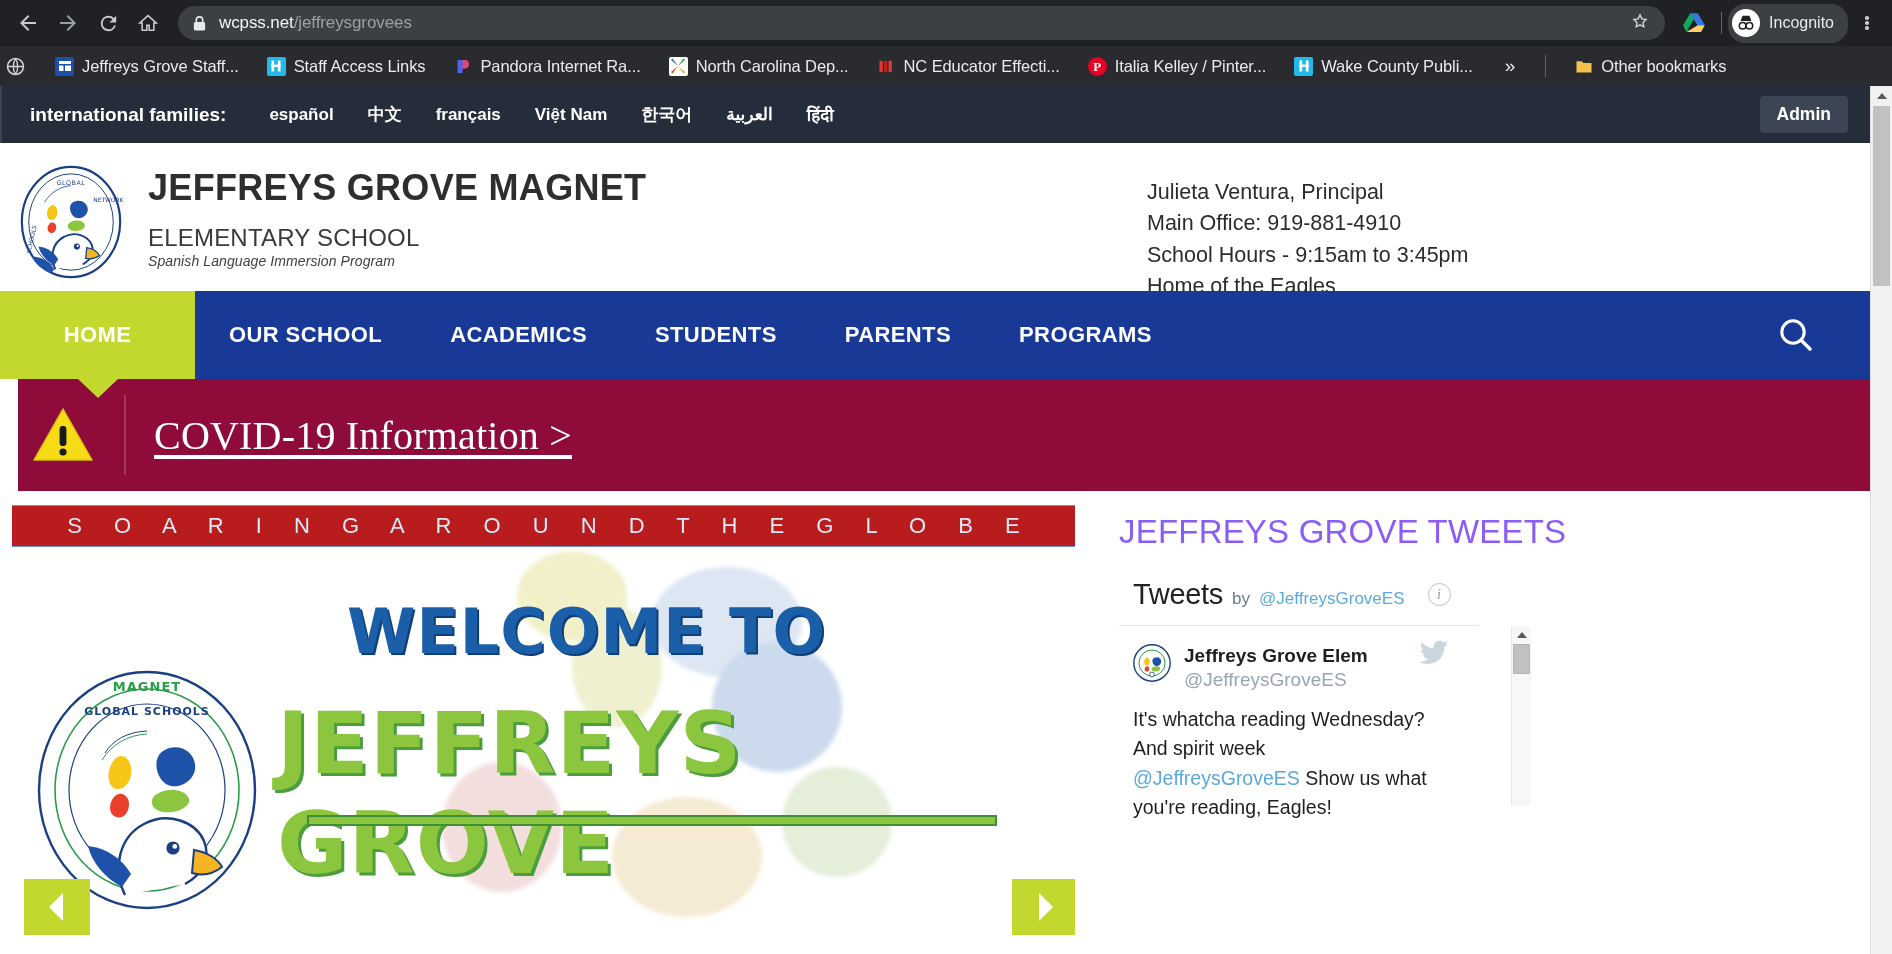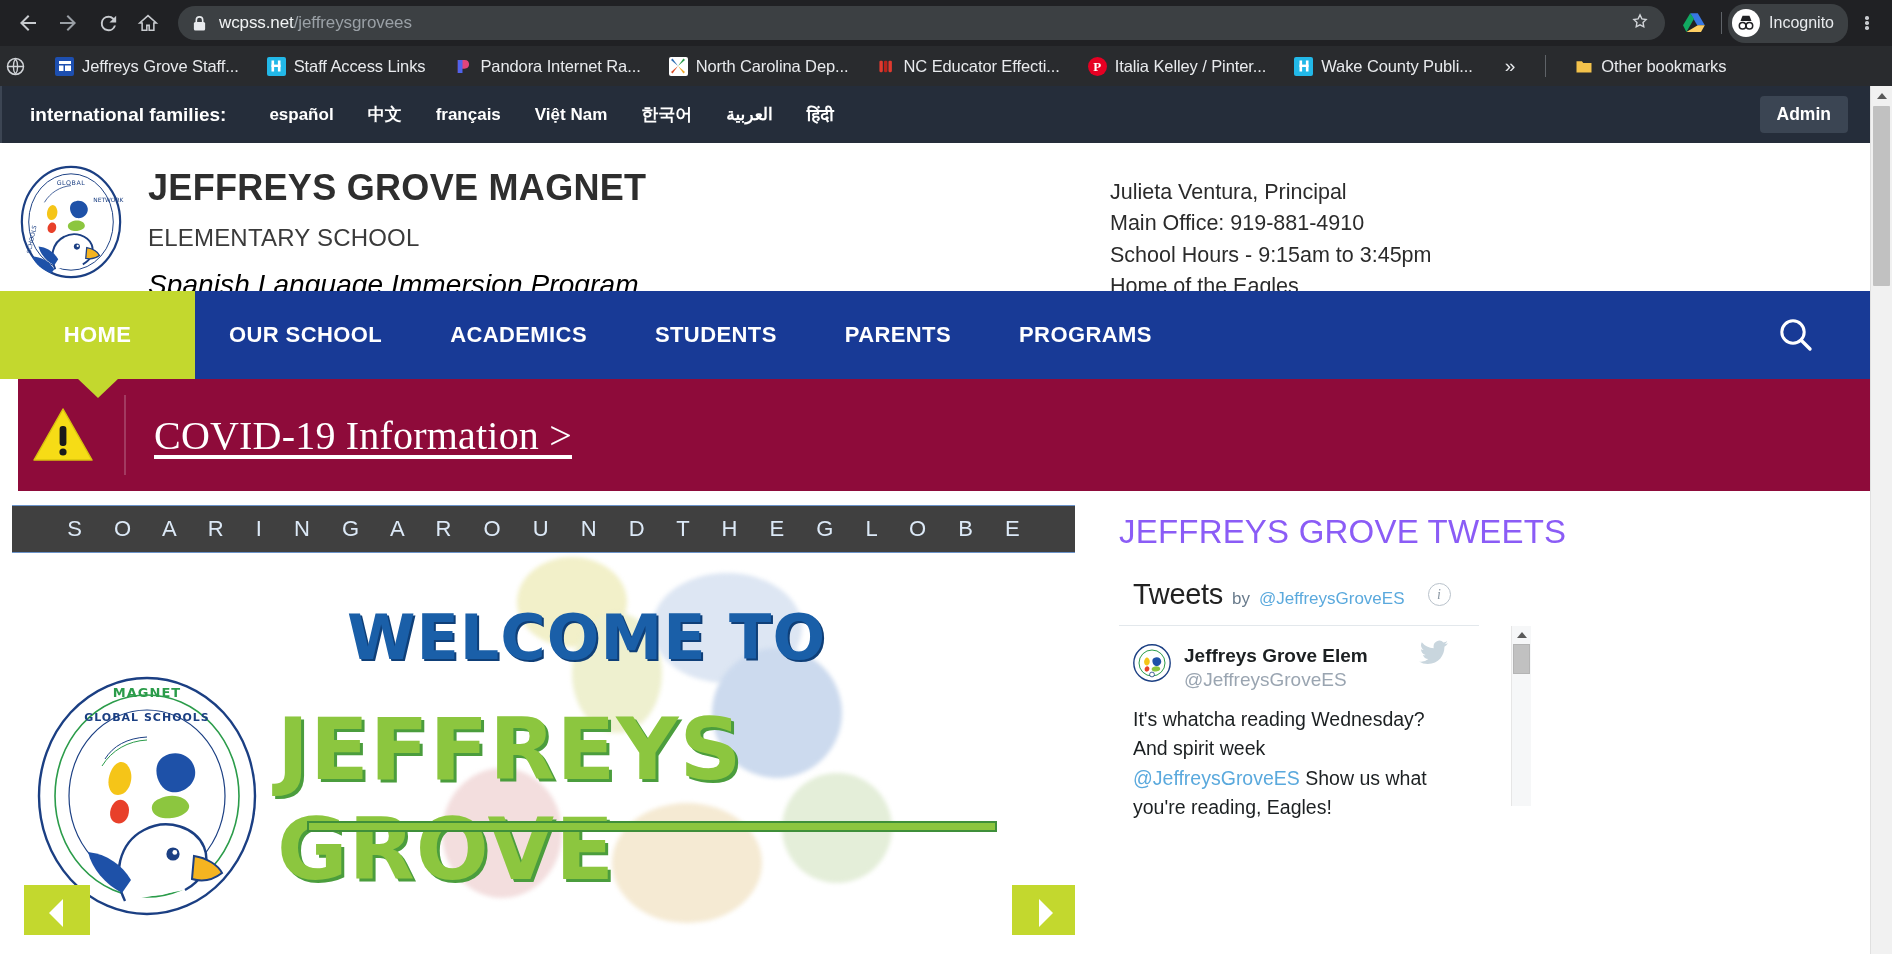--- a/index.html
+++ b/index.html
@@ -127,28 +127,28 @@
   #school-titles { margin-left:16px; padding-top:8px; }
   #school-name {
     font-size:36px; font-weight:bold; color:#2e2e2e; letter-spacing:0.3px;
     line-height:1.04; white-space:nowrap;
   }
   #school-sub {
     font-size:24px; color:#3a3a3a; letter-spacing:0.2px; line-height:1.2;
     margin-top:18px; font-weight:400; white-space:nowrap;
   }
   #school-tagline {
-    font-size:28px; font-style:italic; color:#000000; margin-top:16px;
+    font-size:14px; font-style:italic; color:#404040; margin-top:0;
     letter-spacing:0.1px; white-space:nowrap;
   }
   #contact-block {
     position:absolute; left:1110px; top:34px;
     font-size:21.5px; color:#2b2b2b; line-height:1.46;
   }
-  #contact-block div { white-space:nowrap; }
+  #contact-block div { white-space:nowrap;margin-left:37px; }
 
   
   #main-nav {
     background:#183a96; height:88px; display:flex; align-items:stretch;
     position:relative;
   }
   .navitem {
     display:flex; align-items:center; justify-content:center;
     color:#fff; font-size:22px; font-weight:bold; letter-spacing:0.4px;
     padding:0 34px; white-space:nowrap;
@@ -179,21 +179,21 @@
     text-underline-offset:6px; white-space:nowrap; letter-spacing:0.2px;
   }
 
   
   #content { display:flex; background:#fff; height:460px; }
   #hero-col { width:1085px; flex:0 0 auto; padding:14px 12px 0 12px; position:relative; }
   #hero {
     position:relative; width:1063px; height:430px; overflow:hidden; background:#fff;
   }
   #hero-strip {
-    background:#404040; height:48px; display:flex; align-items:center;
+    background:#b91c1c; height:42px; display:flex; align-items:center;
     justify-content:center; border-top:1px solid #6b93c9; border-bottom:1px solid #6b93c9;
   }
   #hero-strip-text {
     color:#dce9f7; font-size:22px; letter-spacing:13px; font-weight:500;
     padding-left:13px;
   }
   #hero-body { position:relative; height:388px; overflow:hidden; }
   .blob { position:absolute; border-radius:50%; filter:blur(2px); }
   #hero-welcome {
     position:absolute; left:335px; top:48px;

